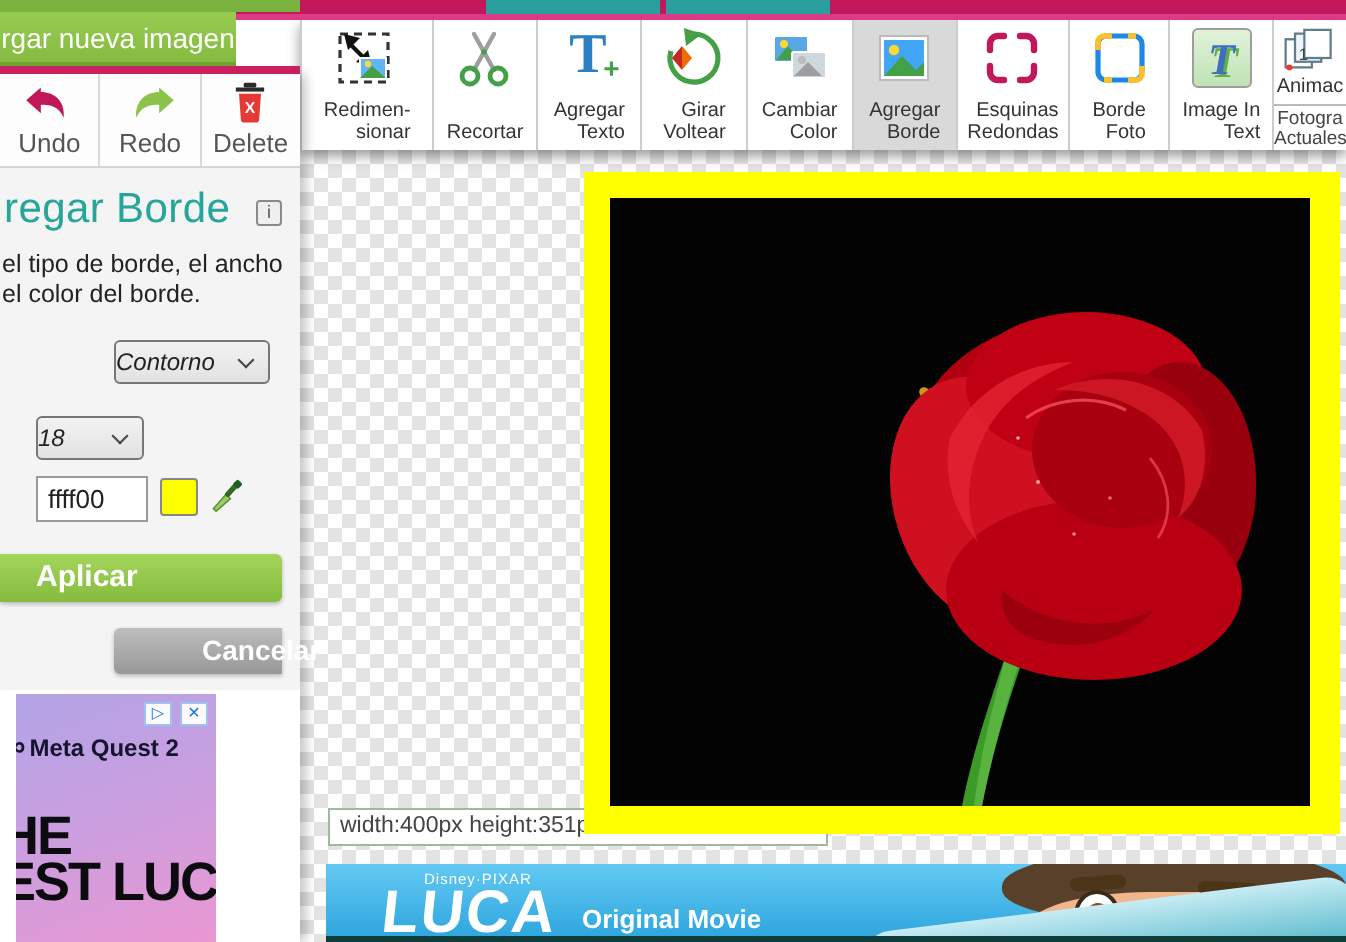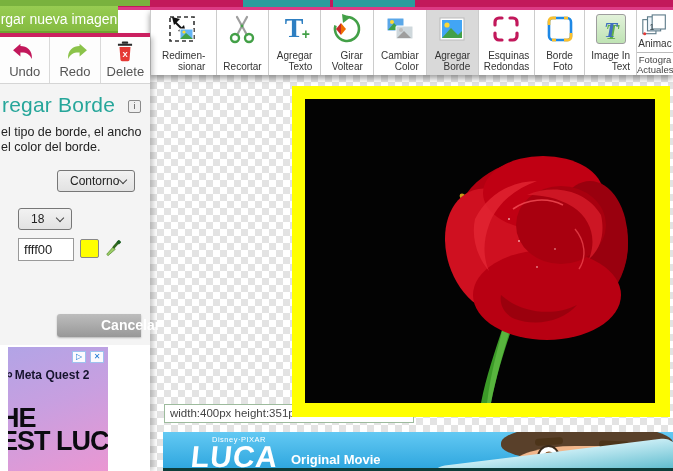--- a/index.html
+++ b/index.html
@@ -21,21 +21,21 @@
   .left-panel { left:0; top:37px; width:150px; height:434px; background:#f4f4f4; box-shadow:3px 0 5px rgba(0,0,0,.22); z-index:5; }
   .history-row { position:absolute; left:0; top:0; width:150px; height:47px; background:#fdfdfd; border-bottom:1px solid #d5d5d5; display:flex; }
   .history-cell { flex:1; display:flex; flex-direction:column; align-items:center; justify-content:flex-start; padding-top:4px; cursor:pointer; }
   .history-cell + .history-cell { border-left:1px solid #d9d9d9; }
   .history-label { font-size:13px; color:#555; margin-top:1px; }
 
   .panel-title { position:absolute; left:2px; top:56px; font-size:21px; color:#26a69a; letter-spacing:.2px; }
   .info-btn { position:absolute; left:128px; top:63px; width:13px; height:13px; border:1px solid #8a8a8a; border-radius:2px; background:#efefef; font-size:9px; color:#555; text-align:center; line-height:11px; cursor:pointer; }
   .panel-desc { position:absolute; left:1px; top:88px; font-size:12.5px; color:#222; line-height:15px; white-space:nowrap; }
 
-  .select-box { position:absolute; height:22px; background:linear-gradient(#f2f2f2,#e2e2e2); border:1px solid #777; border-radius:3px; font-size:12px; color:#222; line-height:20px; padding-left:12px; cursor:pointer; }
+  .select-box { position:absolute; height:22px; background:linear-gradient(#f2f2f2,#e2e2e2); border:1px solid #777; border-radius:3px; font-size:12px; color:#222; line-height:20px; padding-left:0; cursor:pointer;font-style:italic; }
   .select-type { left:57px; top:133px; width:78px; }
   .select-width { left:18px; top:171px; width:54px; }
   .chev { position:absolute; right:8px; top:6px; width:6px; height:6px; border-right:1.6px solid #444; border-bottom:1.6px solid #444; transform:rotate(45deg); }
 
   .color-input { position:absolute; left:18px; top:201px; width:56px; height:23px; background:#fff; border:1px solid #999; font-size:13px; color:#222; padding-left:5px; font-family:"Liberation Sans",sans-serif; }
   .swatch { position:absolute; left:80px; top:202px; width:19px; height:19px; border:1px solid #888; border-radius:2px; cursor:pointer; }
   .dropper { position:absolute; left:104px; top:202px; width:18px; height:18px; cursor:pointer; }
 
   .apply-btn { position:absolute; left:0; top:240px; width:141px; height:24px; background:linear-gradient(#a3d55a,#85bb3f); border-radius:0 3px 3px 0; color:#fff; font-size:15px; font-weight:bold; line-height:24px; padding-left:18px; box-shadow:0 1px 2px rgba(0,0,0,.25); cursor:pointer; }
   .cancel-btn { position:absolute; left:57px; top:277px; width:84px; height:23px; background:linear-gradient(#bdbdbd,#989898); border-radius:3px 0 0 3px; color:#fff; font-size:14px; font-weight:bold; line-height:23px; text-align:center; box-shadow:0 1px 2px rgba(0,0,0,.25); cursor:pointer;padding-left:44px; }
@@ -317,20 +317,21 @@
     </div>
 
     <input class="color-input" value="ffff00" style="">
     <div class="swatch" style="background: rgb(255, 255, 0);"></div>
     <svg class="dropper" viewBox="0 0 20 20">
       <path d="M3 17 l7 -8 2.5 2.5 -8 7 z" fill="#9ccc65" stroke="#558b2f" stroke-width="0.8"></path>
       <line x1="11" y1="9" x2="16" y2="3.5" stroke="#33691e" stroke-width="3" stroke-linecap="round"></line>
       <rect x="14.5" y="1.5" width="4" height="4" rx="1" fill="#1b5e20" transform="rotate(45 16.5 3.5)"></rect>
     </svg>
 
+    <div class="apply-btn">Aplicar</div>
     <div class="cancel-btn">Cancelar</div>
 
     <div class="ad-section">
       <div class="meta-ad">
         <div class="adchoices" style="left:64px">▷</div>
         <div class="adchoices" style="left:82px">✕</div>
         <div class="meta-brand">
           <span class="inf">∞</span><span>Meta Quest 2</span>
         </div>
         <div class="meta-headline">

